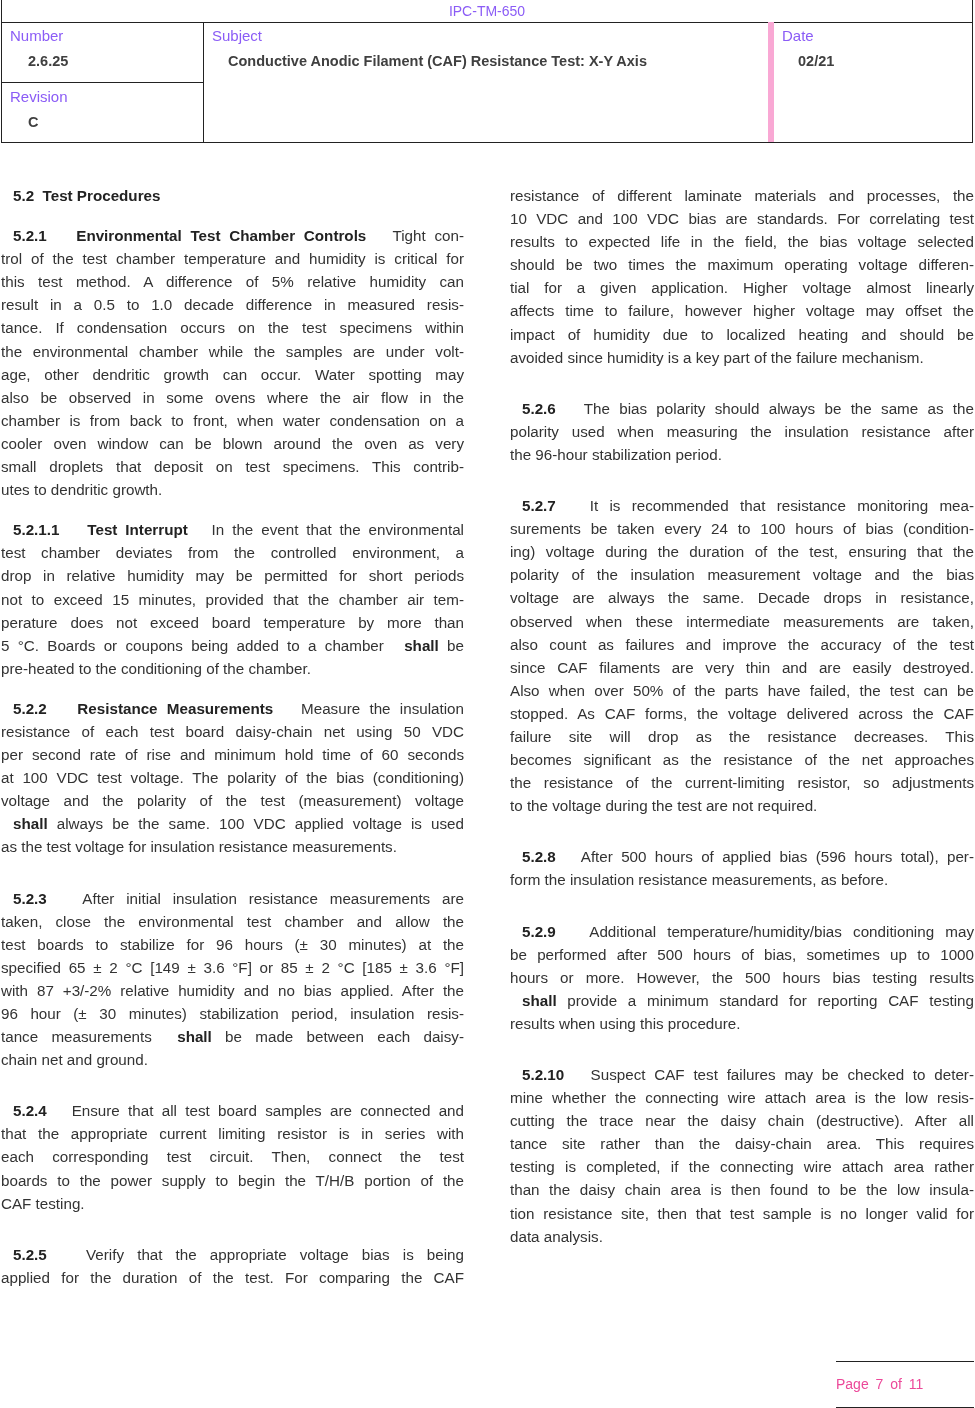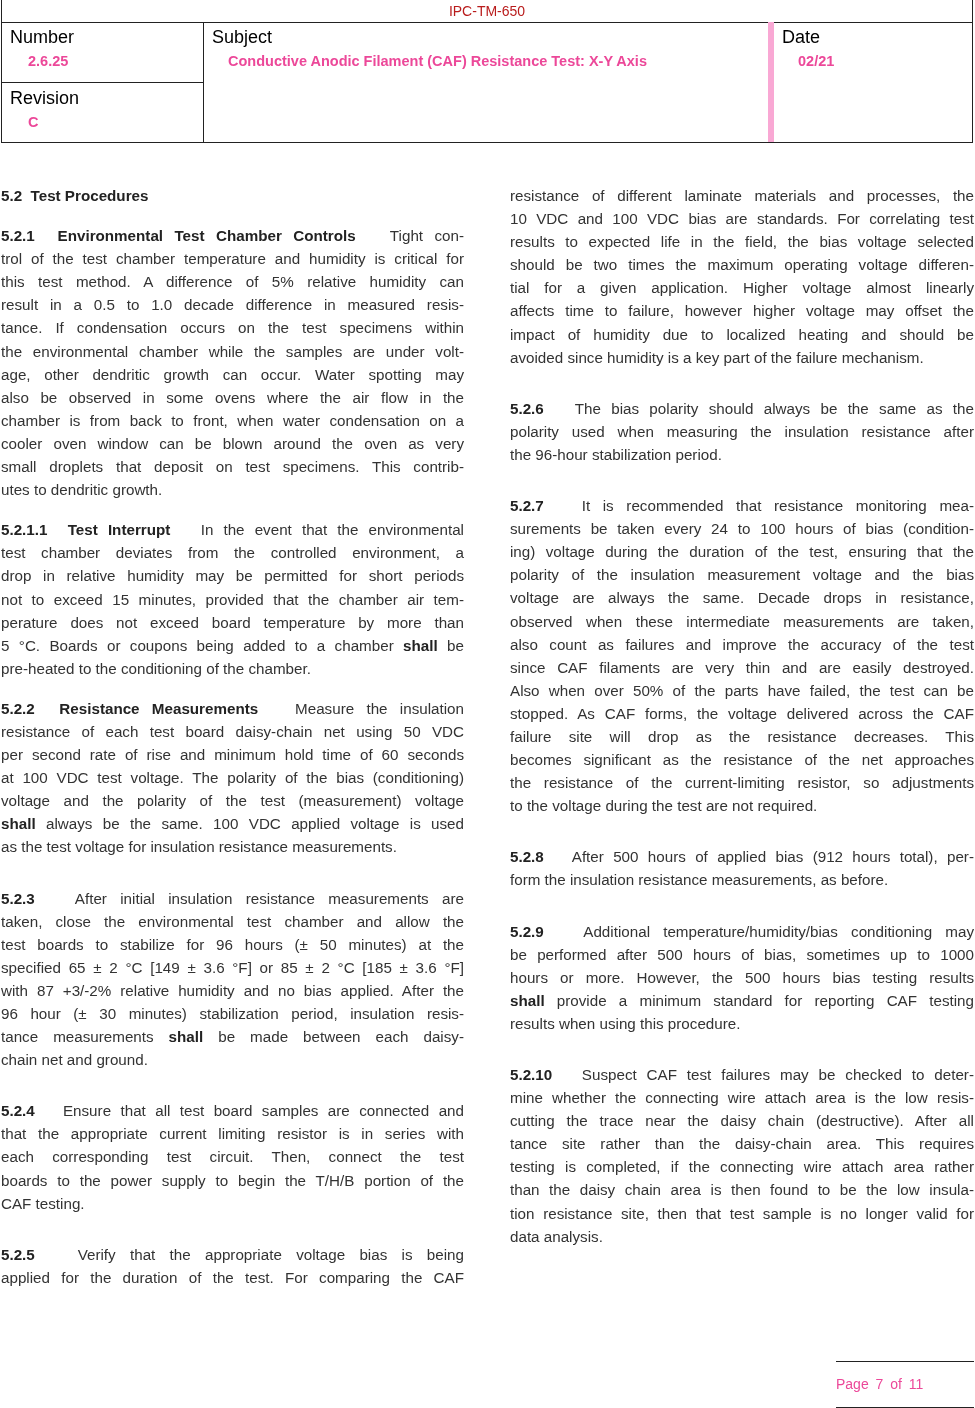--- a/index.html
+++ b/index.html
@@ -4,42 +4,42 @@
 <style>
   html, body { margin: 0; padding: 0; background: #ffffff; }
   body { width: 975px; height: 1408px; position: relative; overflow: hidden;
          font-family: "Liberation Sans", sans-serif; color: #2a2a2a; }
 
   
   .hdr { position: absolute; left: 1px; top: 0; width: 972px; height: 143px;
          border: 1px solid #222; border-top: none; box-sizing: border-box; }
   .hdr-title { position: absolute; left: 0; top: 0; width: 100%; height: 22px;
          border-bottom: 1px solid #222; text-align: center; font-size: 14px;
-         line-height: 22px; color: #b91c1c; }
+         line-height: 22px; color: #8b5cf6; }
   .hcell { position: absolute; box-sizing: border-box; }
   .c-num { left: 0; top: 22px; width: 202px; height: 61px; border-right: 1px solid #222; border-bottom: 1px solid #222; }
   .c-rev { left: 0; top: 83px; width: 202px; height: 59px; border-right: 1px solid #222; }
   .c-sub { left: 202px; top: 22px; width: 570px; height: 120px; border-right: 6px solid #f9a8d4; }
   .c-date { left: 772px; top: 22px; width: 199px; height: 120px; }
-  .hlabel { position: absolute; left: 8px; top: 5px; font-size: 18px; color: #000000; }
-  .hval { position: absolute; top: 31px; font-size: 14.5px; font-weight: bold; color: #ec4899; }
+  .hlabel { position: absolute; left: 8px; top: 5px; font-size: 15px; color: #8b5cf6; }
+  .hval { position: absolute; top: 31px; font-size: 14.5px; font-weight: bold; color: #404040; }
   .c-num .hval { left: 26px; }
   .c-rev .hval { left: 26px; }
   .c-sub .hval { left: 24px; }
   .c-date .hval { left: 24px; }
 
   
   .col { position: absolute; top: 184px; width: 463px; font-size: 15.2px; line-height: 23.1px; color: #333; }
   .col-left { left: 1px; }
   .col-right { left: 510px; width: 464px; }
   .para { margin: 0; }
   .ln { display: block; text-align: justify; text-align-last: justify; white-space: nowrap; height: 23.1px; }
   .ln.last { text-align-last: left; }
   .ln-wrap { display: block; height: 23.1px; }
-  .b { font-weight: bold; color: #222; }
+  .b { font-weight: bold; color: #222; padding-left: 12px; }
   .gap-s { height: 17px; }
   .gap-m { height: 28px; }
 
   
   .footer { position: absolute; left: 836px; top: 1361px; width: 138px; height: 47px;
             border-top: 1px solid #222; border-bottom: 1px solid #222; box-sizing: border-box; }
   .footer-txt { position: absolute; left: 0; top: 14px; font-size: 14px; color: #ec4899; word-spacing: 3px; }
 </style>
 </head>
 <body>
@@ -104,21 +104,21 @@
     <span class="ln">at 100 VDC test voltage. The polarity of the bias (conditioning)</span>
     <span class="ln">voltage and the polarity of the test (measurement) voltage</span>
     <span class="ln"><span class="b">shall</span> <span>always be the same. 100 VDC applied voltage is used</span></span>
     <span class="ln last">as the test voltage for insulation resistance measurements.</span>
   </div>
   <div class="gap-m"></div>
 
   <div class="para">
     <span class="ln"><span class="b">5.2.3</span>&nbsp;&nbsp;&nbsp;<span>After initial insulation resistance measurements are</span></span>
     <span class="ln">taken, close the environmental test chamber and allow the</span>
-    <span class="ln">test boards to stabilize for 96 hours (± 50 minutes) at the</span>
+    <span class="ln">test boards to stabilize for 96 hours (± 30 minutes) at the</span>
     <span class="ln">specified 65 ± 2 °C [149 ± 3.6 °F] or 85 ± 2 °C [185 ± 3.6 °F]</span>
     <span class="ln">with 87 +3/-2% relative humidity and no bias applied. After the</span>
     <span class="ln">96 hour (± 30 minutes) stabilization period, insulation resis-</span>
     <span class="ln"><span>tance measurements</span> <span class="b">shall</span> <span>be made between each daisy-</span></span>
     <span class="ln last">chain net and ground.</span>
   </div>
   <div class="gap-m"></div>
 
   <div class="para">
     <span class="ln"><span class="b">5.2.4</span>&nbsp;&nbsp;&nbsp;<span>Ensure that all test board samples are connected and</span></span>
@@ -168,21 +168,21 @@
     <span class="ln">Also when over 50% of the parts have failed, the test can be</span>
     <span class="ln">stopped. As CAF forms, the voltage delivered across the CAF</span>
     <span class="ln">failure site will drop as the resistance decreases. This</span>
     <span class="ln">becomes significant as the resistance of the net approaches</span>
     <span class="ln">the resistance of the current-limiting resistor, so adjustments</span>
     <span class="ln last">to the voltage during the test are not required.</span>
   </div>
   <div class="gap-m"></div>
 
   <div class="para">
-    <span class="ln"><span class="b">5.2.8</span>&nbsp;&nbsp;&nbsp;<span>After 500 hours of applied bias (912 hours total), per-</span></span>
+    <span class="ln"><span class="b">5.2.8</span>&nbsp;&nbsp;&nbsp;<span>After 500 hours of applied bias (596 hours total), per-</span></span>
     <span class="ln last">form the insulation resistance measurements, as before.</span>
   </div>
   <div class="gap-m"></div>
 
   <div class="para">
     <span class="ln"><span class="b">5.2.9</span>&nbsp;&nbsp;&nbsp;<span>Additional temperature/humidity/bias conditioning may</span></span>
     <span class="ln">be performed after 500 hours of bias, sometimes up to 1000</span>
     <span class="ln">hours or more. However, the 500 hours bias testing results</span>
     <span class="ln"><span class="b">shall</span> <span>provide a minimum standard for reporting CAF testing</span></span>
     <span class="ln last">results when using this procedure.</span>

